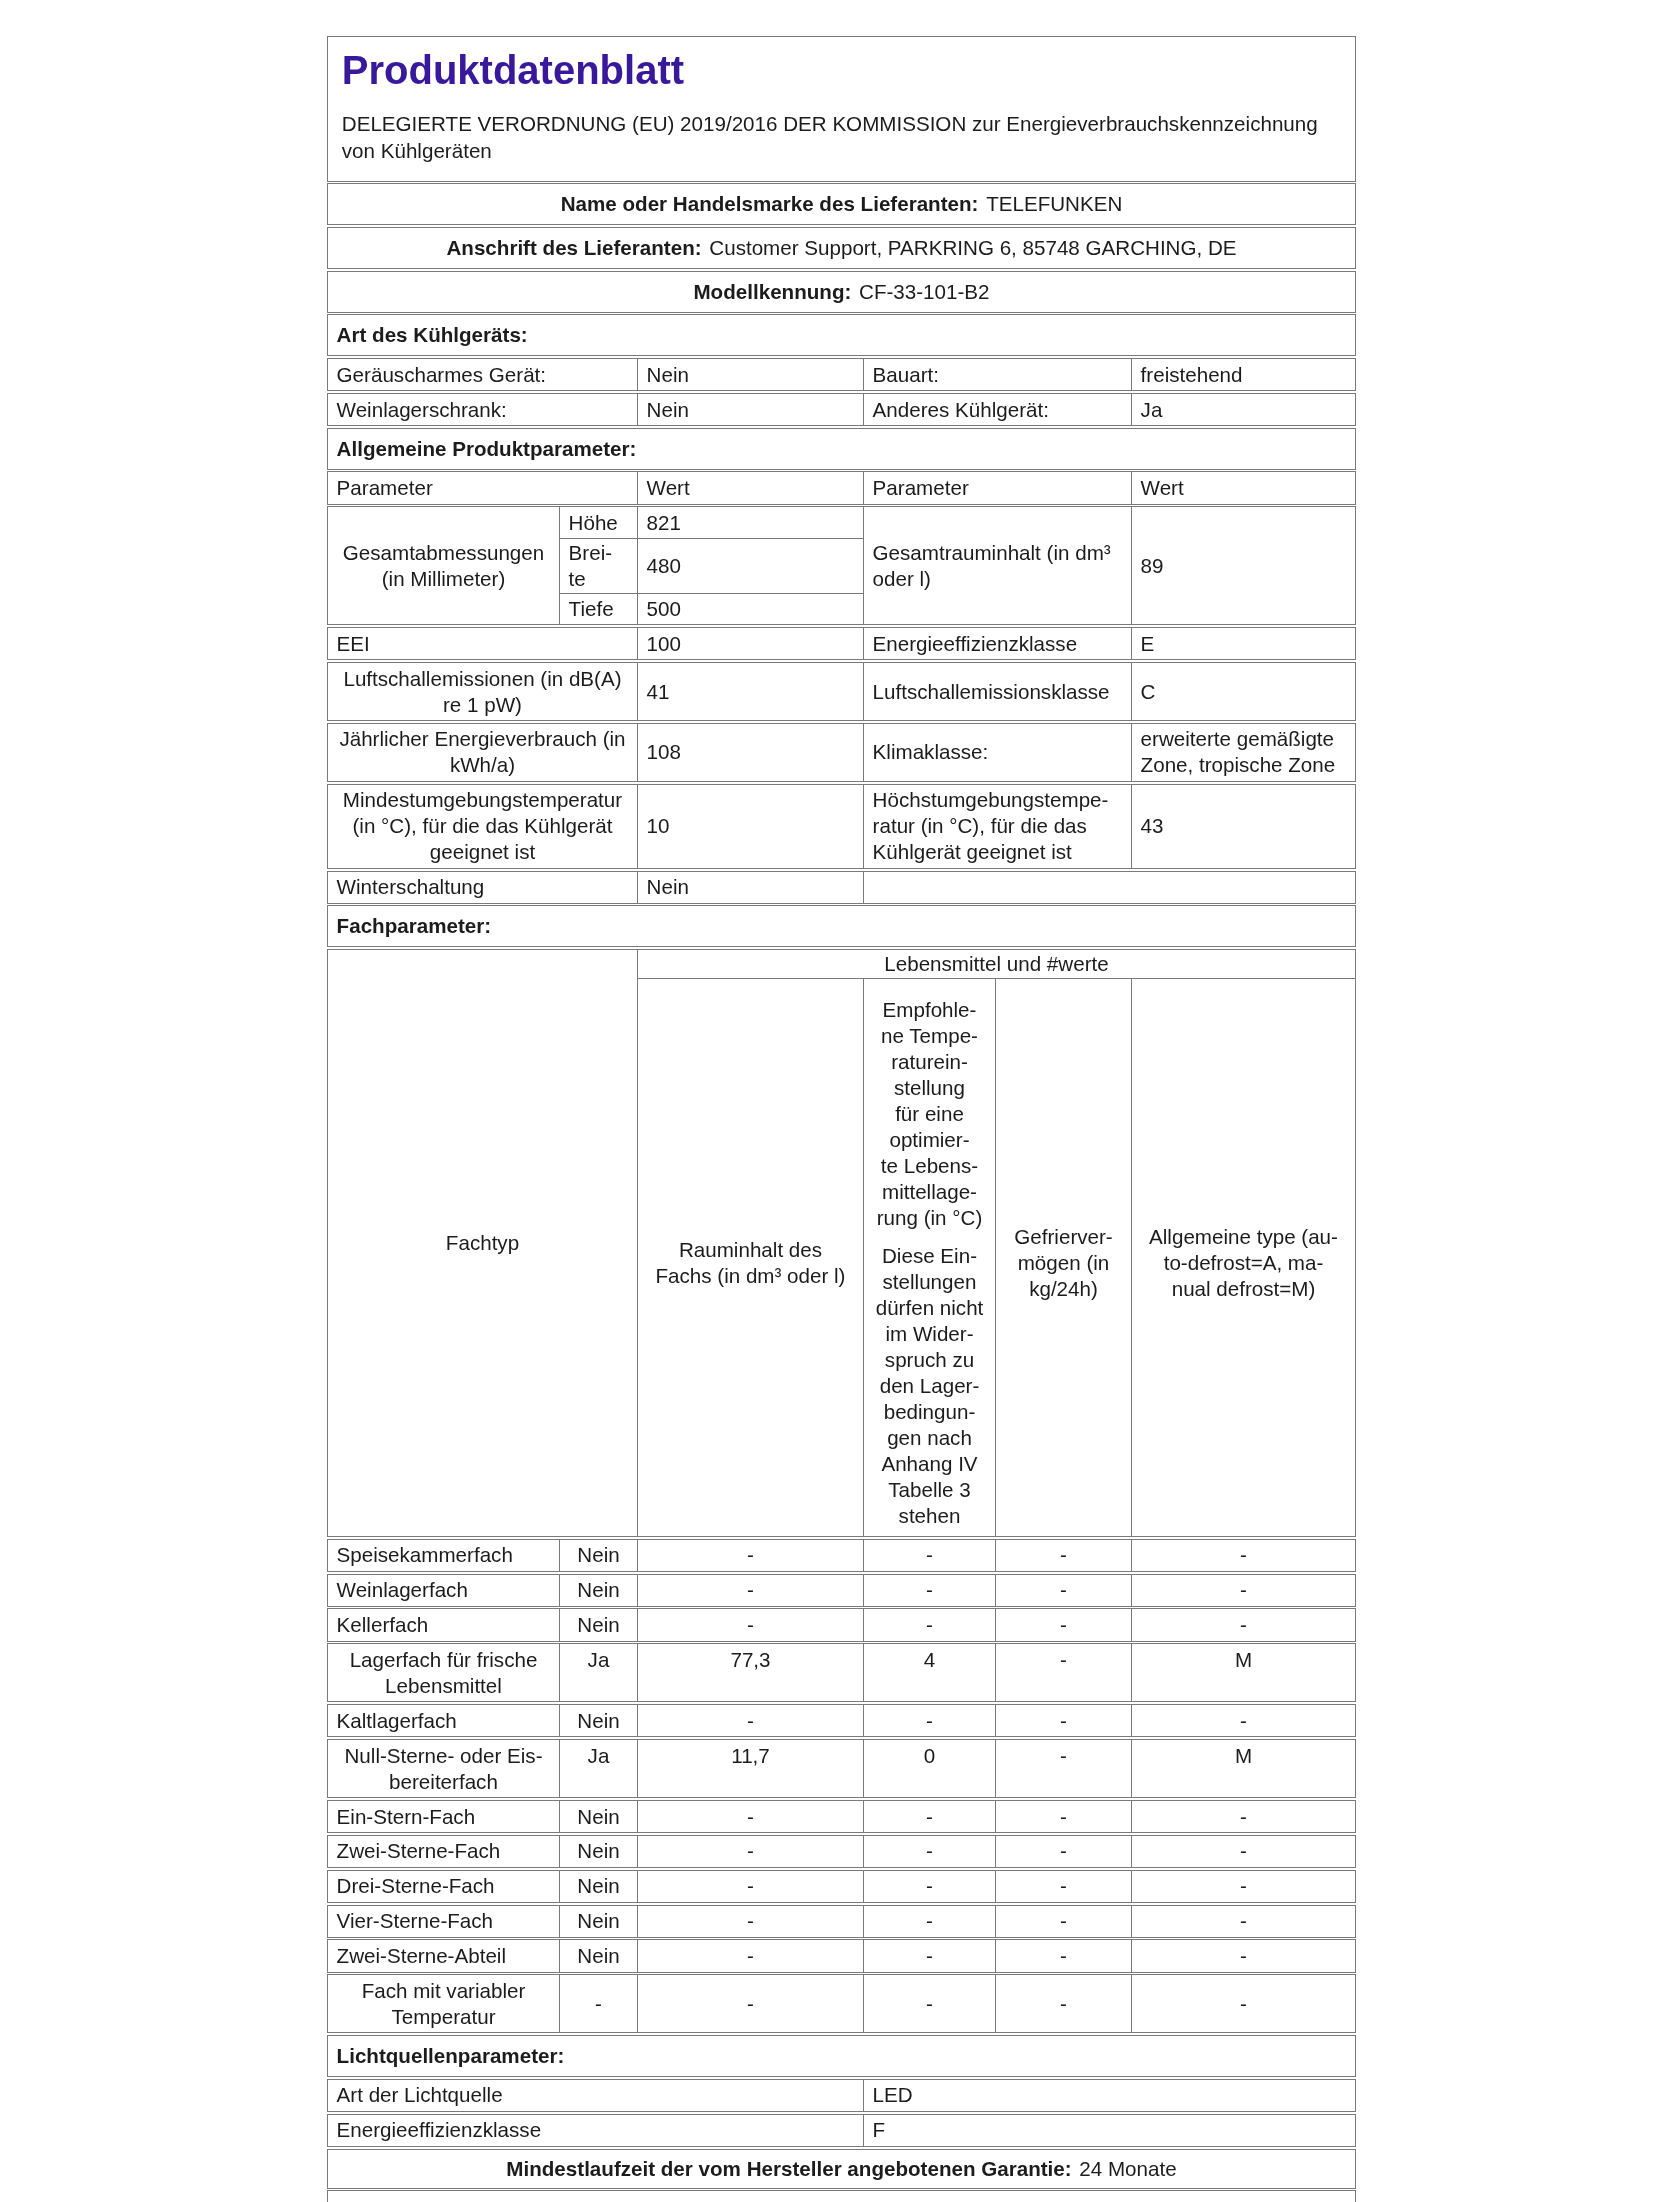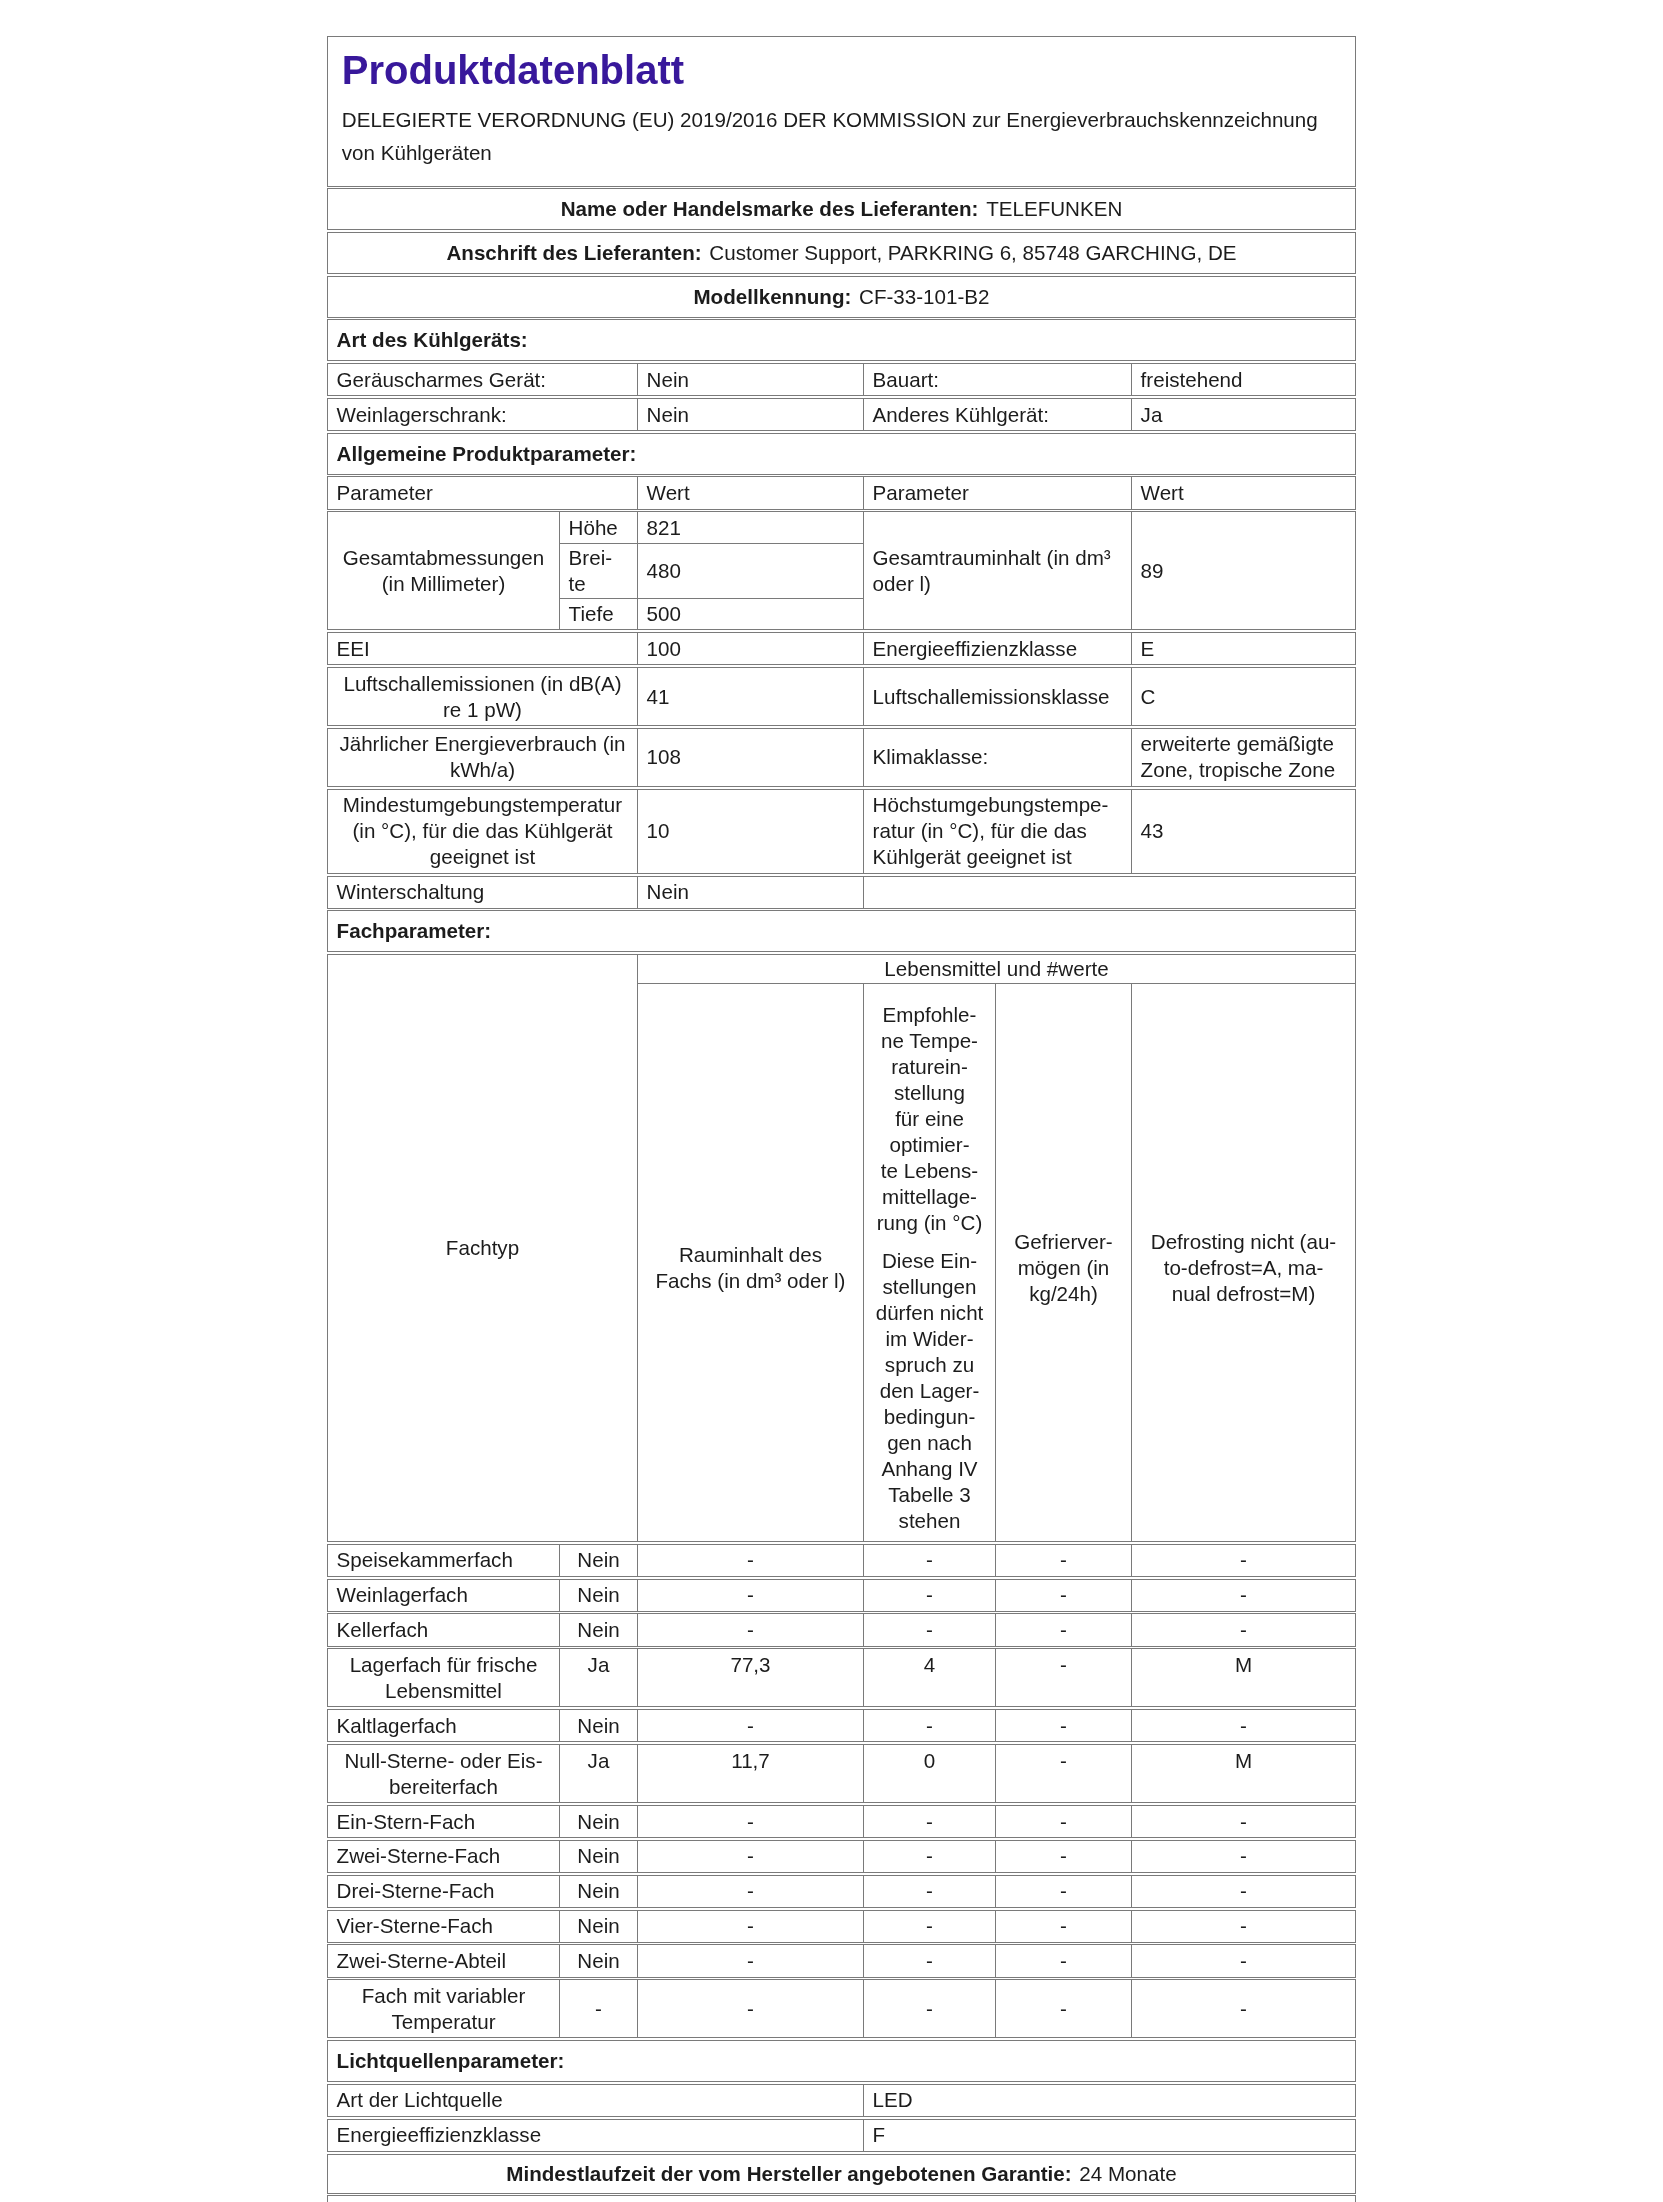--- a/index.html
+++ b/index.html
@@ -60,21 +60,21 @@
   .bt{border-top:0.9px solid var(--border);}
   
   .titlebox{padding:8.6px 13.8px 17px 13.8px;}
   .doc-title{
     margin:0;
     font-size:40px;
     line-height:48px;
     font-weight:bold;
     color:var(--accent);
   }
-  .regulation{margin:9px 0 0 0;line-height:33px;max-width:989px;}
+  .regulation{margin:16px 0 0 0;line-height:27px;max-width:989px;}
   
   .dims{grid-template-rows:31px 55px 31px;}
   
   .fhead{grid-template-rows:28px auto;}
   .fh-tall{padding-top:18px;padding-bottom:6.9px;}
   .gap14{gap:12px;}
 </style>
 </head>
 <body>
 
@@ -206,21 +206,21 @@
 den Lager-
 bedingun-
 gen nach
 Anhang IV
 Tabelle 3
 stehen</span>
     </div>
     <div class="cell gc5 gr2 bt center fh-tall prelines">Gefrierver-
 mögen (in
 kg/24h)</div>
-    <div class="cell gc6 gr2 bt center fh-tall prelines">Defrosting nicht (au-
+    <div class="cell gc6 gr2 bt center fh-tall prelines">Allgemeine type (au-
 to-defrost=A, ma-
 nual defrost=M)</div>
   </div>
 
   <div class="row">
     <div class="cell nb gc1 top">Speisekammerfach</div>
     <div class="cell gc2 top center">Nein</div>
     <div class="cell gc3 top center">-</div>
     <div class="cell gc4 top center">-</div>
     <div class="cell gc5 top center">-</div>

